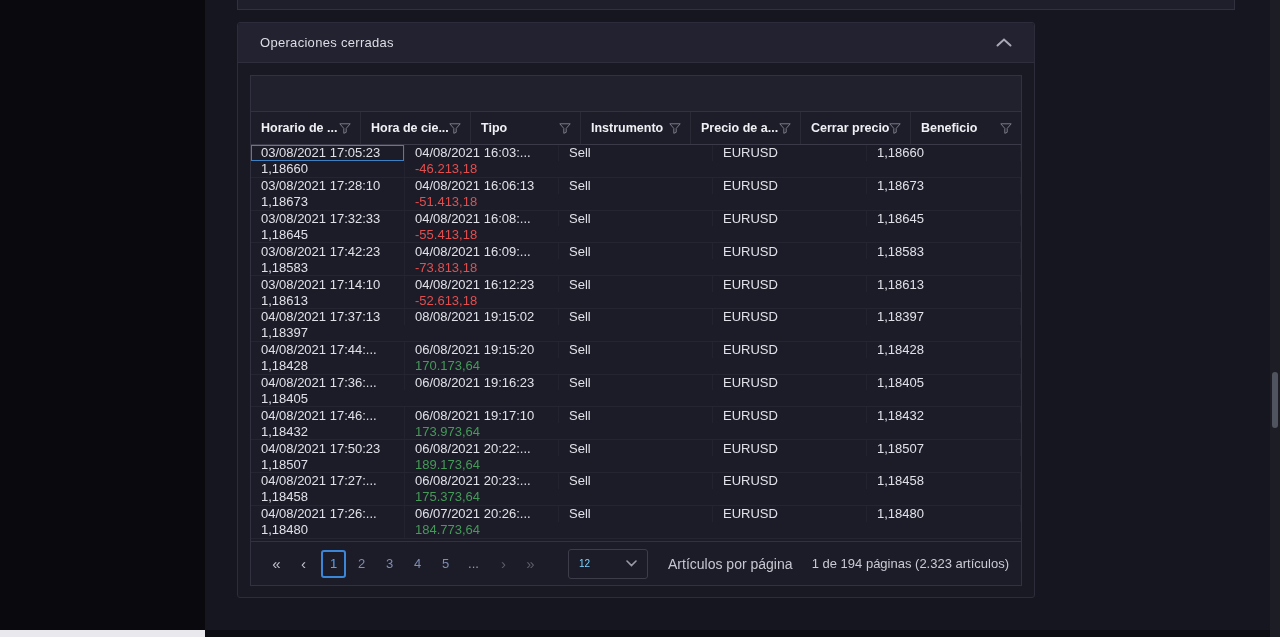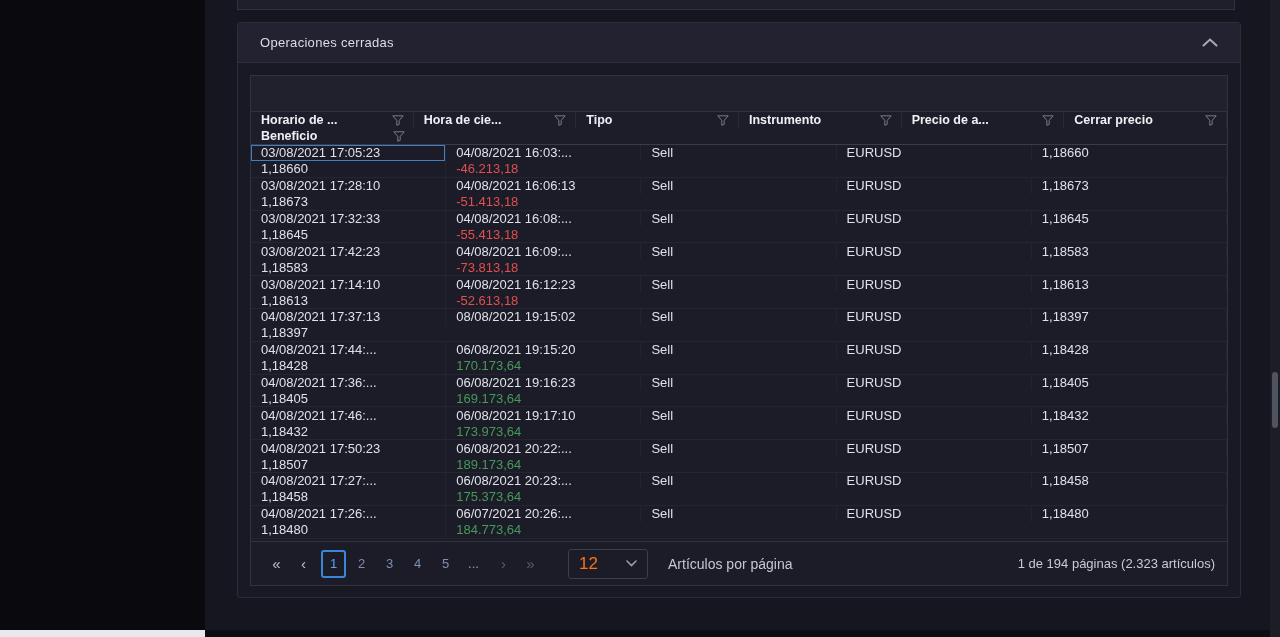--- a/index.html
+++ b/index.html
@@ -7,32 +7,32 @@
   body { font-family:"Liberation Sans", sans-serif; background:#161621; overflow:hidden; }
   .screen { position:relative; width:1280px; height:637px; background:#161621; overflow:hidden; }
 
   .sidebar { position:absolute; left:0; top:0; width:205px; height:630px; background:#09090e; }
 
   .main { position:absolute; left:205px; top:0; width:1065px; height:630px; }
 
   .prev-panel { position:absolute; left:32px; top:0; width:998px; height:10px;
     background:#1f1f2b; border:1px solid #30303e; border-top:none; }
 
-  .panel { position:absolute; left:32px; top:22px; width:1004px; height:576px;
+  .panel { position:absolute; left:32px; top:22px; width:798px; height:576px;
     background:#191924; border:1px solid #2c2c3a; border-radius:3px; }
   .panel-header { height:40px; background:#222230; border-bottom:1px solid #2e2e3c;
     display:flex; align-items:center; padding:0 22px; border-radius:3px 3px 0 0; cursor:pointer; }
   .panel-title { font-size:13px; color:#dddde5; letter-spacing:.3px; }
   .chev { margin-left:auto; display:flex; cursor:pointer; }
 
   .panel-body { padding:12px; }
   .grid { border:1px solid #31313f; background:#1c1c28; height:511px; display:flex; flex-direction:column; }
   .group-panel { height:36px; background:#21212e; border-bottom:1px solid #31313f; }
 
-  .grid-header { display:grid; grid-template-columns:repeat(6,1fr); height:33px;
+  .grid-header { display:grid; grid-template-columns:repeat(7,1fr); height:33px;
     border-bottom:1px solid #3a3a48; background:#1d1d29; }
   .hcell { display:flex; align-items:center; padding:0 9px 0 10px; border-right:1px solid #2a2a37; min-width:0; cursor:pointer; }
   .hcell:last-child { border-right:none; }
   .hlabel { font-size:12.5px; font-weight:bold; color:#eef0f4; white-space:nowrap; overflow:hidden; }
   .filter { margin-left:auto; display:flex; flex-shrink:0; opacity:.85; cursor:pointer; }
 
   .grid-body { flex:1; }
   .trow { display:grid; grid-template-columns:repeat(5,1fr); height:32.8px; border-bottom:1px solid #252531; cursor:pointer; }
   .tcell { display:flex; align-items:center; padding:0 10px; font-size:13px; color:#e0e1e8;
     border-right:1px solid #232330; white-space:nowrap; overflow:hidden; min-width:0; }
@@ -44,21 +44,21 @@
   .pager { height:44px; border-top:1px solid #31313f; display:flex; align-items:center; padding:0 12px; }
   .nav-btn { width:27px; height:28px; background:transparent; border:none; color:#c2c2cc;
     font-size:15px; cursor:pointer; font-family:inherit; }
   .nav-btn.dim { color:#5c5c6a; }
   .pages { display:flex; align-items:center; gap:3px; margin:0 4px; }
   .page-btn { min-width:25px; height:28px; background:transparent; border:none; color:#7e8db2;
     font-size:13px; font-family:inherit; cursor:pointer; }
   .page-btn.active { border:2px solid #3c86d8; border-radius:3px; color:#5aa0ea; }
   .page-btn.dots { color:#9a9aa6; }
   .page-size { margin-left:24px; width:80px; height:30px; border:1px solid #3c3c4a; border-radius:3px;
-    display:flex; align-items:center; padding:0 10px; color:#f97316; font-size:17px; cursor:pointer; background:#1c1c28; }
+    display:flex; align-items:center; padding:0 10px; color:#7dd3fc; font-size:10px; cursor:pointer; background:#1c1c28; }
   .page-size .chevd { margin-left:auto; display:flex; }
   .per-page { margin-left:20px; font-size:14px; color:#c6c7d0; }
   .summary { margin-left:auto; font-size:13px; color:#c9cad3; }
 
   .vscroll { position:absolute; right:0; top:0; width:10px; height:637px; background:#1d1d25; }
   .vthumb { position:absolute; left:2px; top:372px; width:6px; height:56px; background:#50545f; border-radius:3px; cursor:pointer; }
   .hscroll { position:absolute; left:0; bottom:0; height:7px; width:1270px; background:#0d0d14; }
   .hthumb { position:absolute; left:0; top:0; height:7px; width:205px; background:#e9e9ed; cursor:pointer; }
 </style>
 </head>
@@ -223,21 +223,20 @@
     <div class="tcell pos">170.173,64</div>
   </div>
 
   <div class="trow">
     <div class="tcell">04/08/2021 17:36:...</div>
     <div class="tcell">06/08/2021 19:16:23</div>
     <div class="tcell">Sell</div>
     <div class="tcell">EURUSD</div>
     <div class="tcell">1,18405</div>
     <div class="tcell">1,18405</div>
-    <div class="tcell pos">169.173,64</div>
   </div>
 
   <div class="trow">
     <div class="tcell">04/08/2021 17:46:...</div>
     <div class="tcell">06/08/2021 19:17:10</div>
     <div class="tcell">Sell</div>
     <div class="tcell">EURUSD</div>
     <div class="tcell">1,18432</div>
     <div class="tcell">1,18432</div>
     <div class="tcell pos">173.973,64</div>

